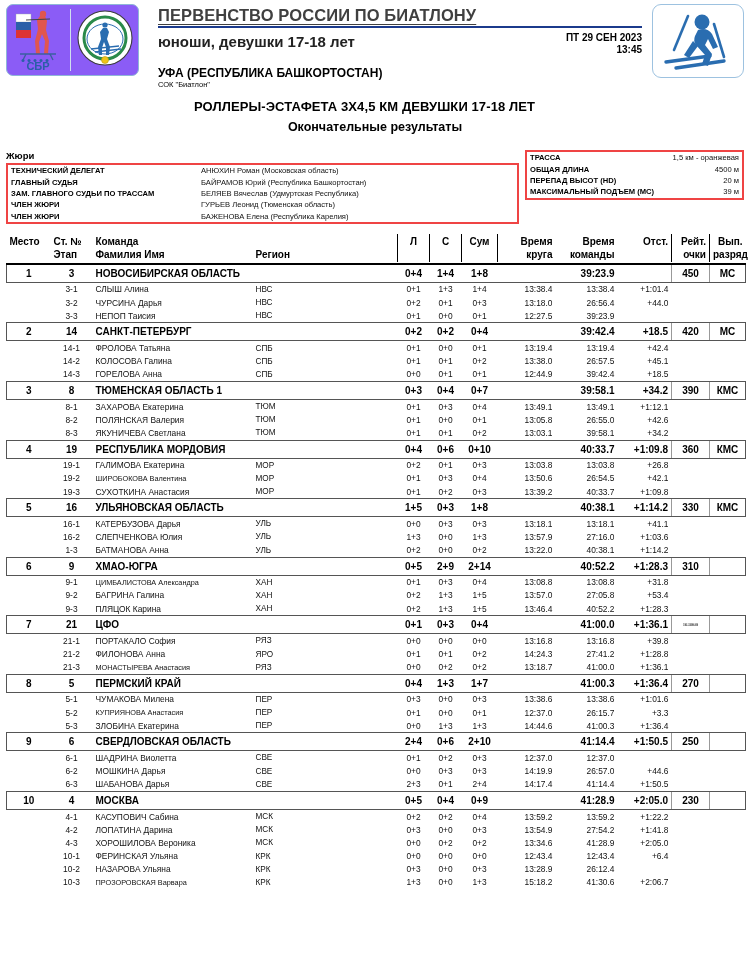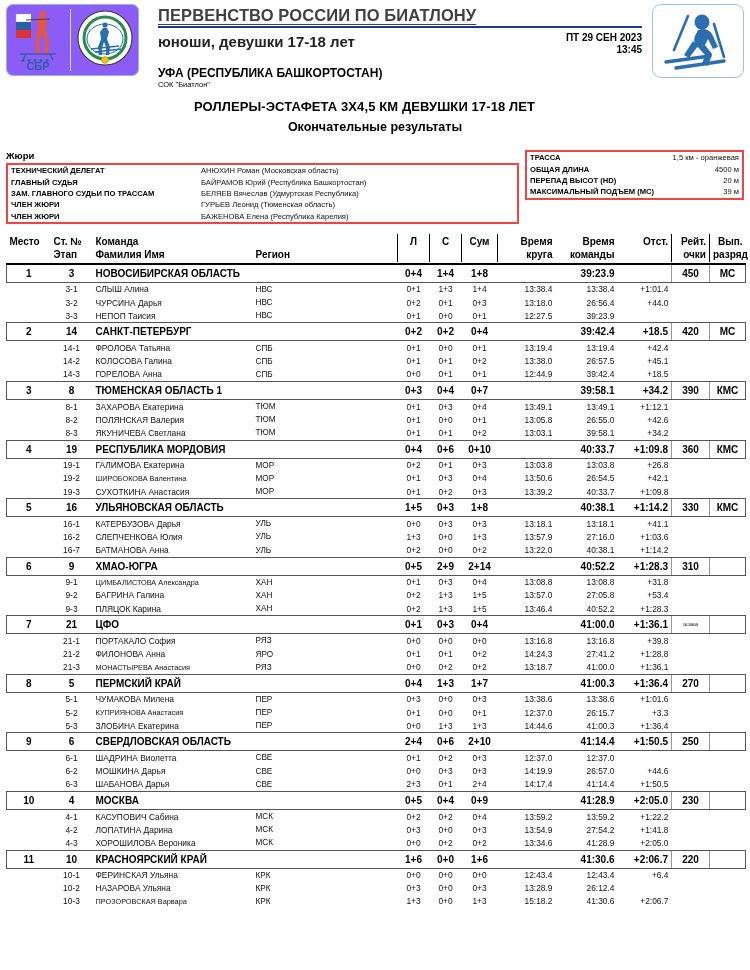--- a/index.html
+++ b/index.html
@@ -579,21 +579,21 @@
           <td class="ctr">0+0</td>
           <td class="ctr">1+3</td>
           <td class="rgt">13:57.9</td>
           <td class="rgt">27:16.0</td>
           <td class="rgt">+1:03.6</td>
           <td></td>
           <td></td>
         </tr>
         <tr class="ath">
           <td></td>
-          <td class="ctr">16-7</td>
+          <td class="ctr">1-3</td>
           <td class="lft aname">БАТМАНОВА Анна</td>
           <td class="lft aregion">УЛЬ</td>
           <td class="ctr">0+2</td>
           <td class="ctr">0+0</td>
           <td class="ctr">0+2</td>
           <td class="rgt">13:22.0</td>
           <td class="rgt">40:38.1</td>
           <td class="rgt">+1:14.2</td>
           <td></td>
           <td></td>
@@ -868,33 +868,20 @@
           <td class="lft aregion">МСК</td>
           <td class="ctr">0+0</td>
           <td class="ctr">0+2</td>
           <td class="ctr">0+2</td>
           <td class="rgt">13:34.6</td>
           <td class="rgt">41:28.9</td>
           <td class="rgt">+2:05.0</td>
           <td></td>
           <td></td>
         </tr>
-        <tr class="team">
-          <td class="ctr boxl">11</td>
-          <td class="ctr">10</td>
-          <td class="lft" colspan="2">КРАСНОЯРСКИЙ КРАЙ</td>
-          <td class="ctr">1+6</td>
-          <td class="ctr">0+0</td>
-          <td class="ctr">1+6</td>
-          <td class="rgt"></td>
-          <td class="rgt">41:30.6</td>
-          <td class="rgt">+2:06.7</td>
-          <td class="ctr cell-sep">220</td>
-          <td class="ctr cell-sep boxr"></td>
-        </tr>
         <tr class="ath">
           <td></td>
           <td class="ctr">10-1</td>
           <td class="lft aname">ФЕРИНСКАЯ Ульяна</td>
           <td class="lft aregion">КРК</td>
           <td class="ctr">0+0</td>
           <td class="ctr">0+0</td>
           <td class="ctr">0+0</td>
           <td class="rgt">12:43.4</td>
           <td class="rgt">12:43.4</td>

